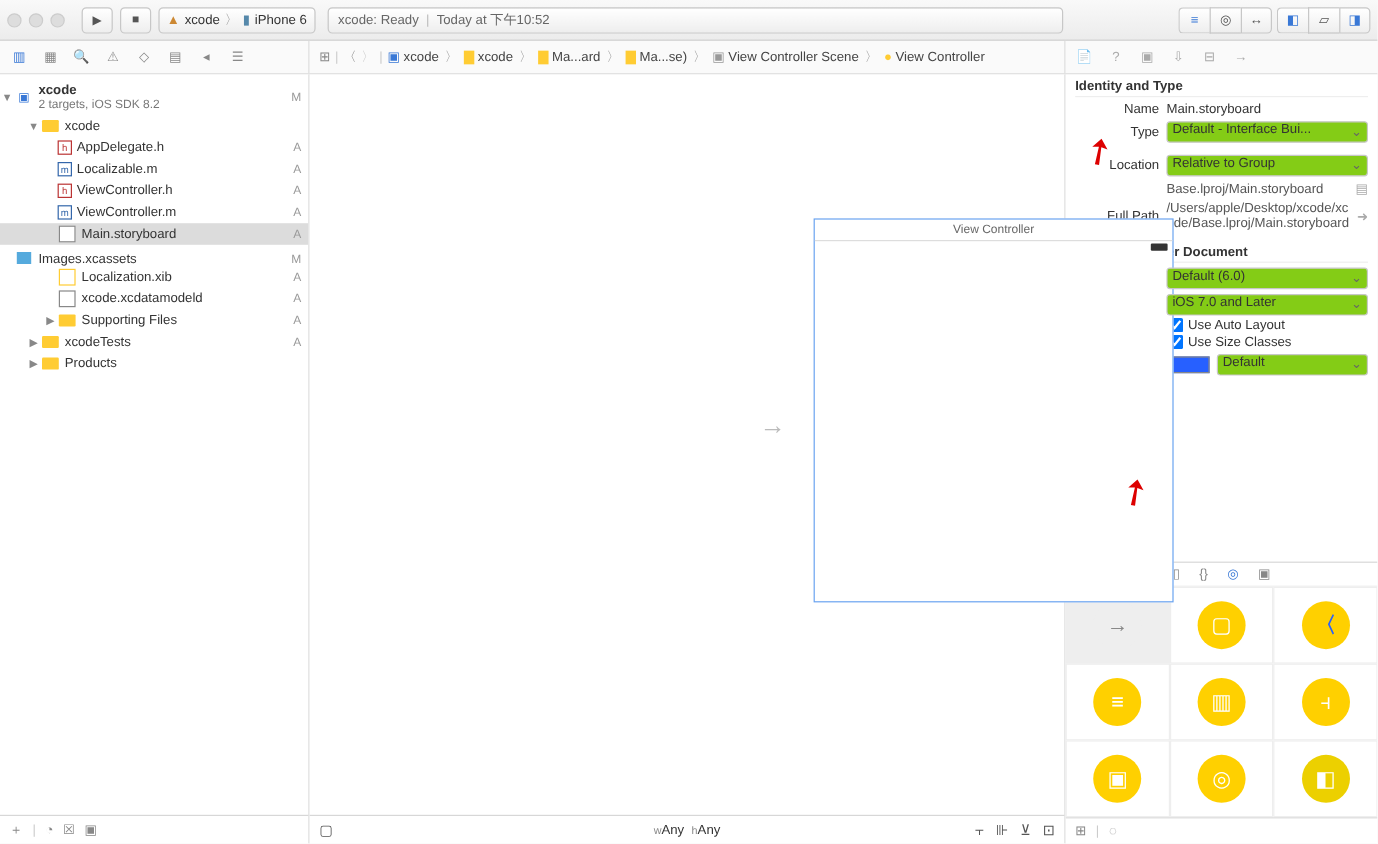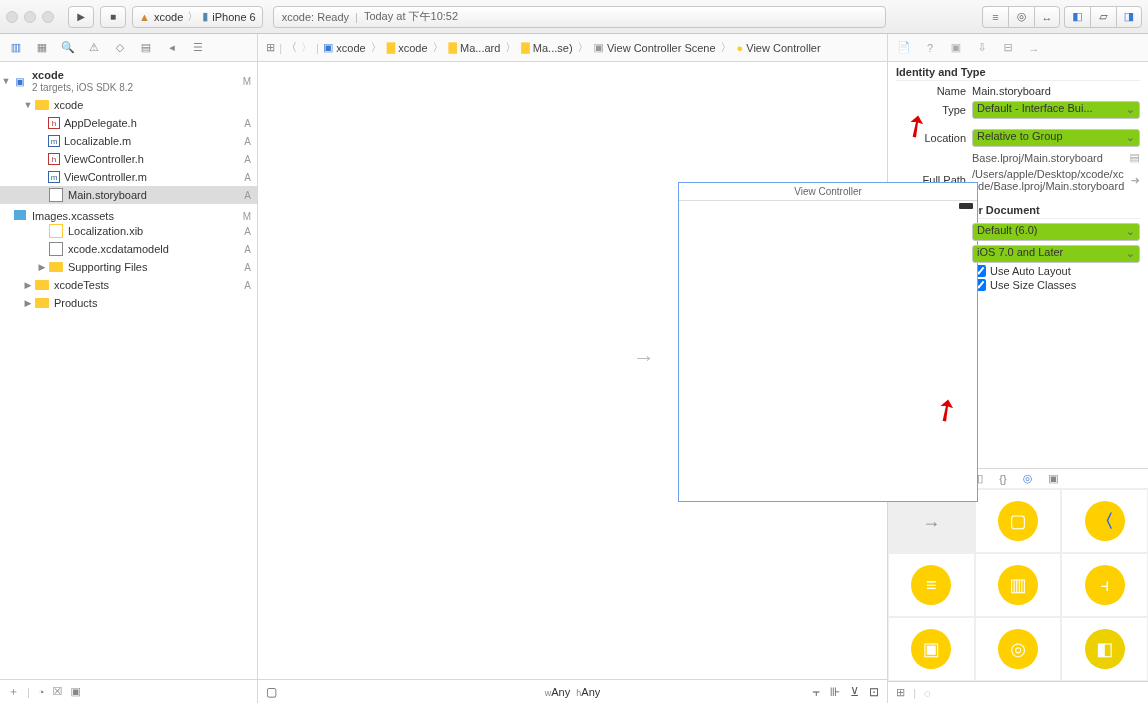--- a/index.html
+++ b/index.html
@@ -337,20 +337,25 @@
             <div class="sel-ctrl">iOS 7.0 and Later</div>
           </div>
         <div class="chk">
             <input type="checkbox" checked="" style="">
             <span>Use Auto Layout</span>
           </div>
         <div class="chk">
             <input type="checkbox" checked="" style="">
             <span>Use Size Classes</span>
           </div>
+        <div class="frow">
+            <span class="lab">Global Tint</span>
+            <div class="tint"></div>
+            <div class="sel-ctrl">Default</div>
+          </div>
       </div>
     </div>
     <div class="library">
       <div class="lib-tabs">
         <span>▯</span>
         <span>{}</span>
         <span class="active">◎</span>
         <span>▣</span>
       </div>
       <div class="lib-grid">

